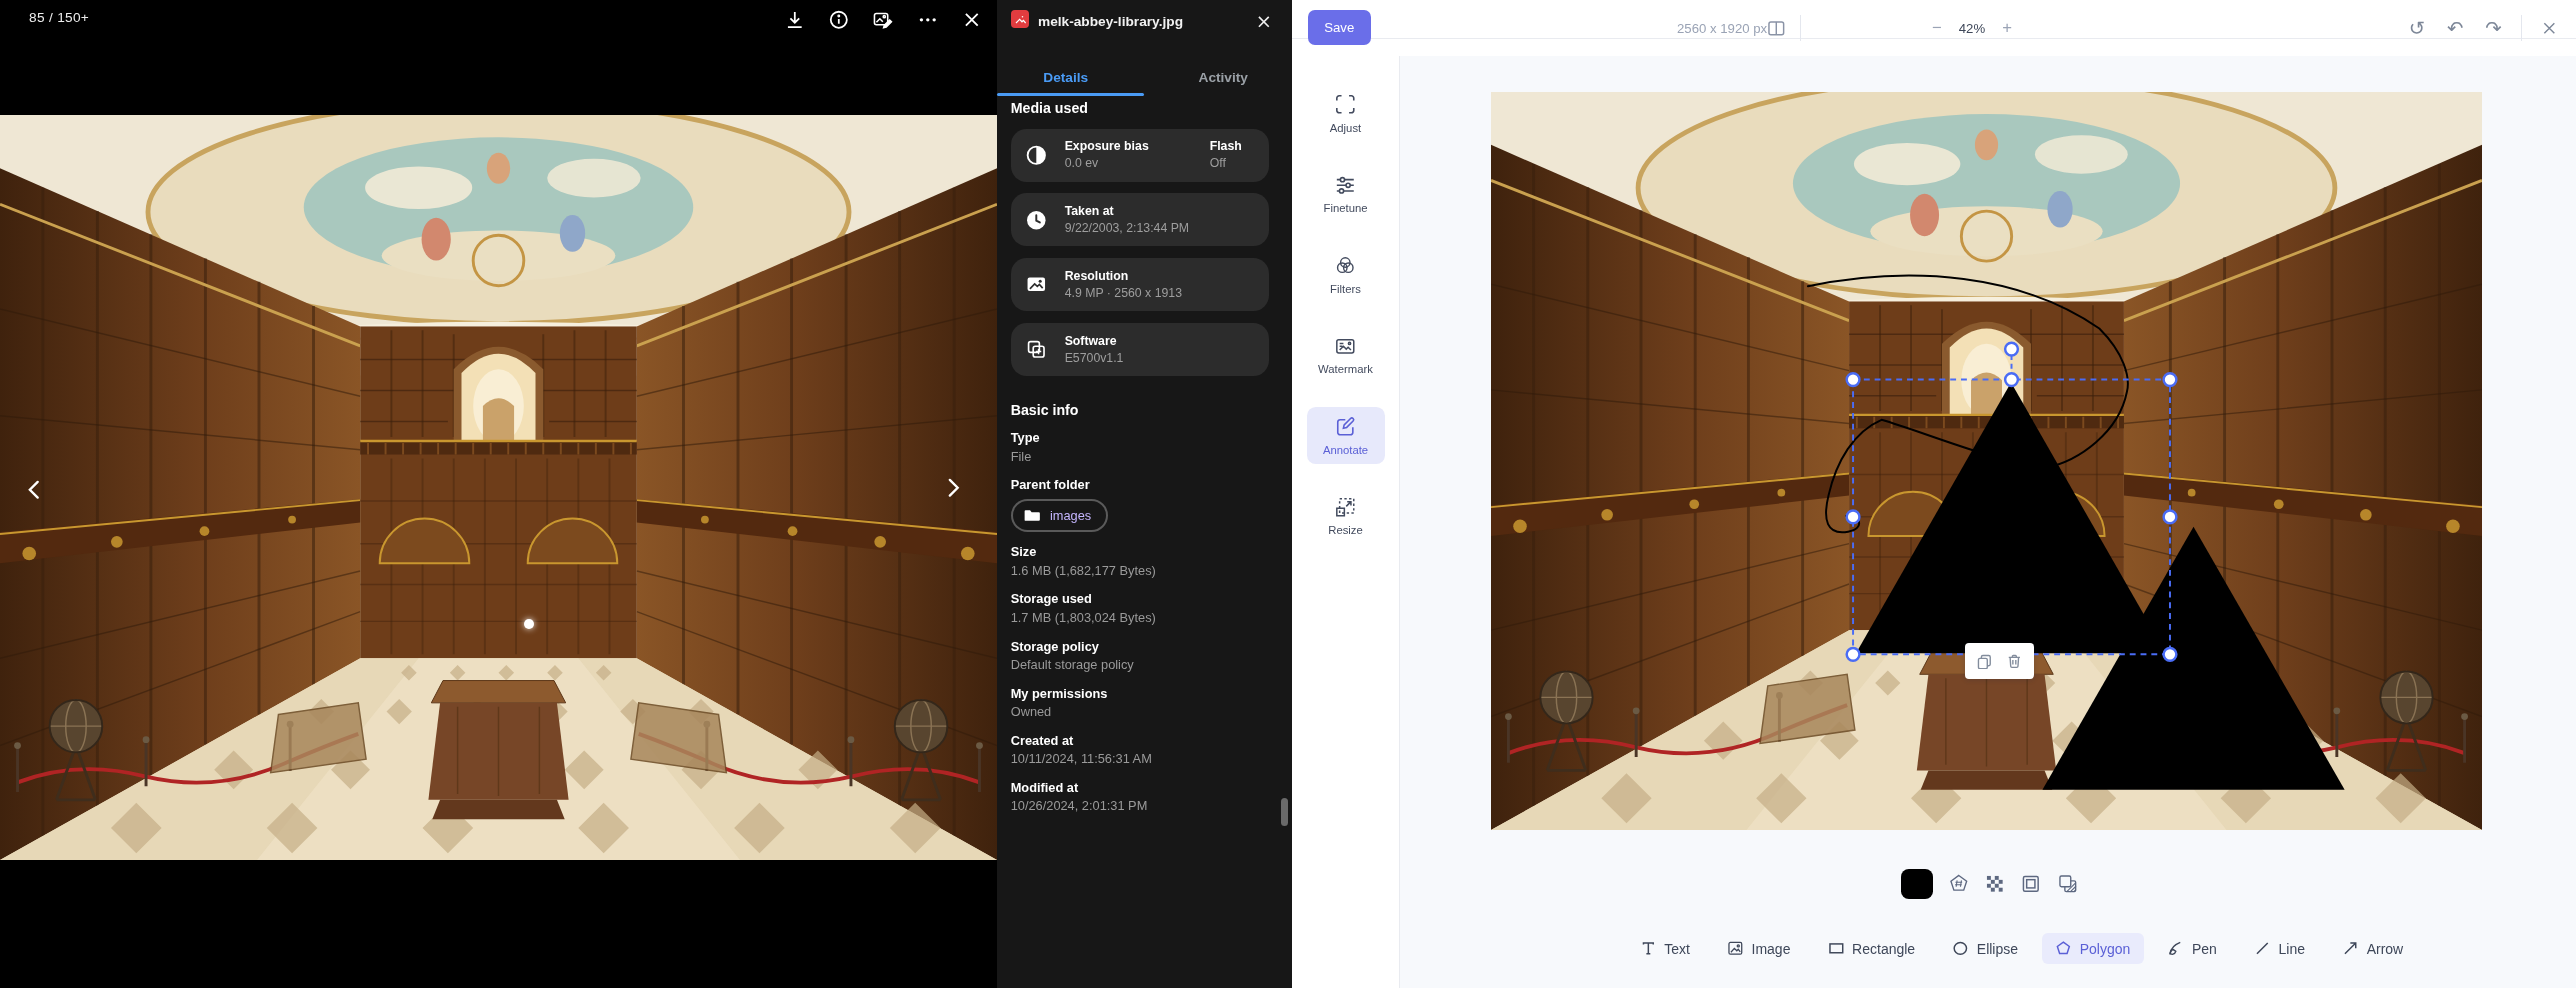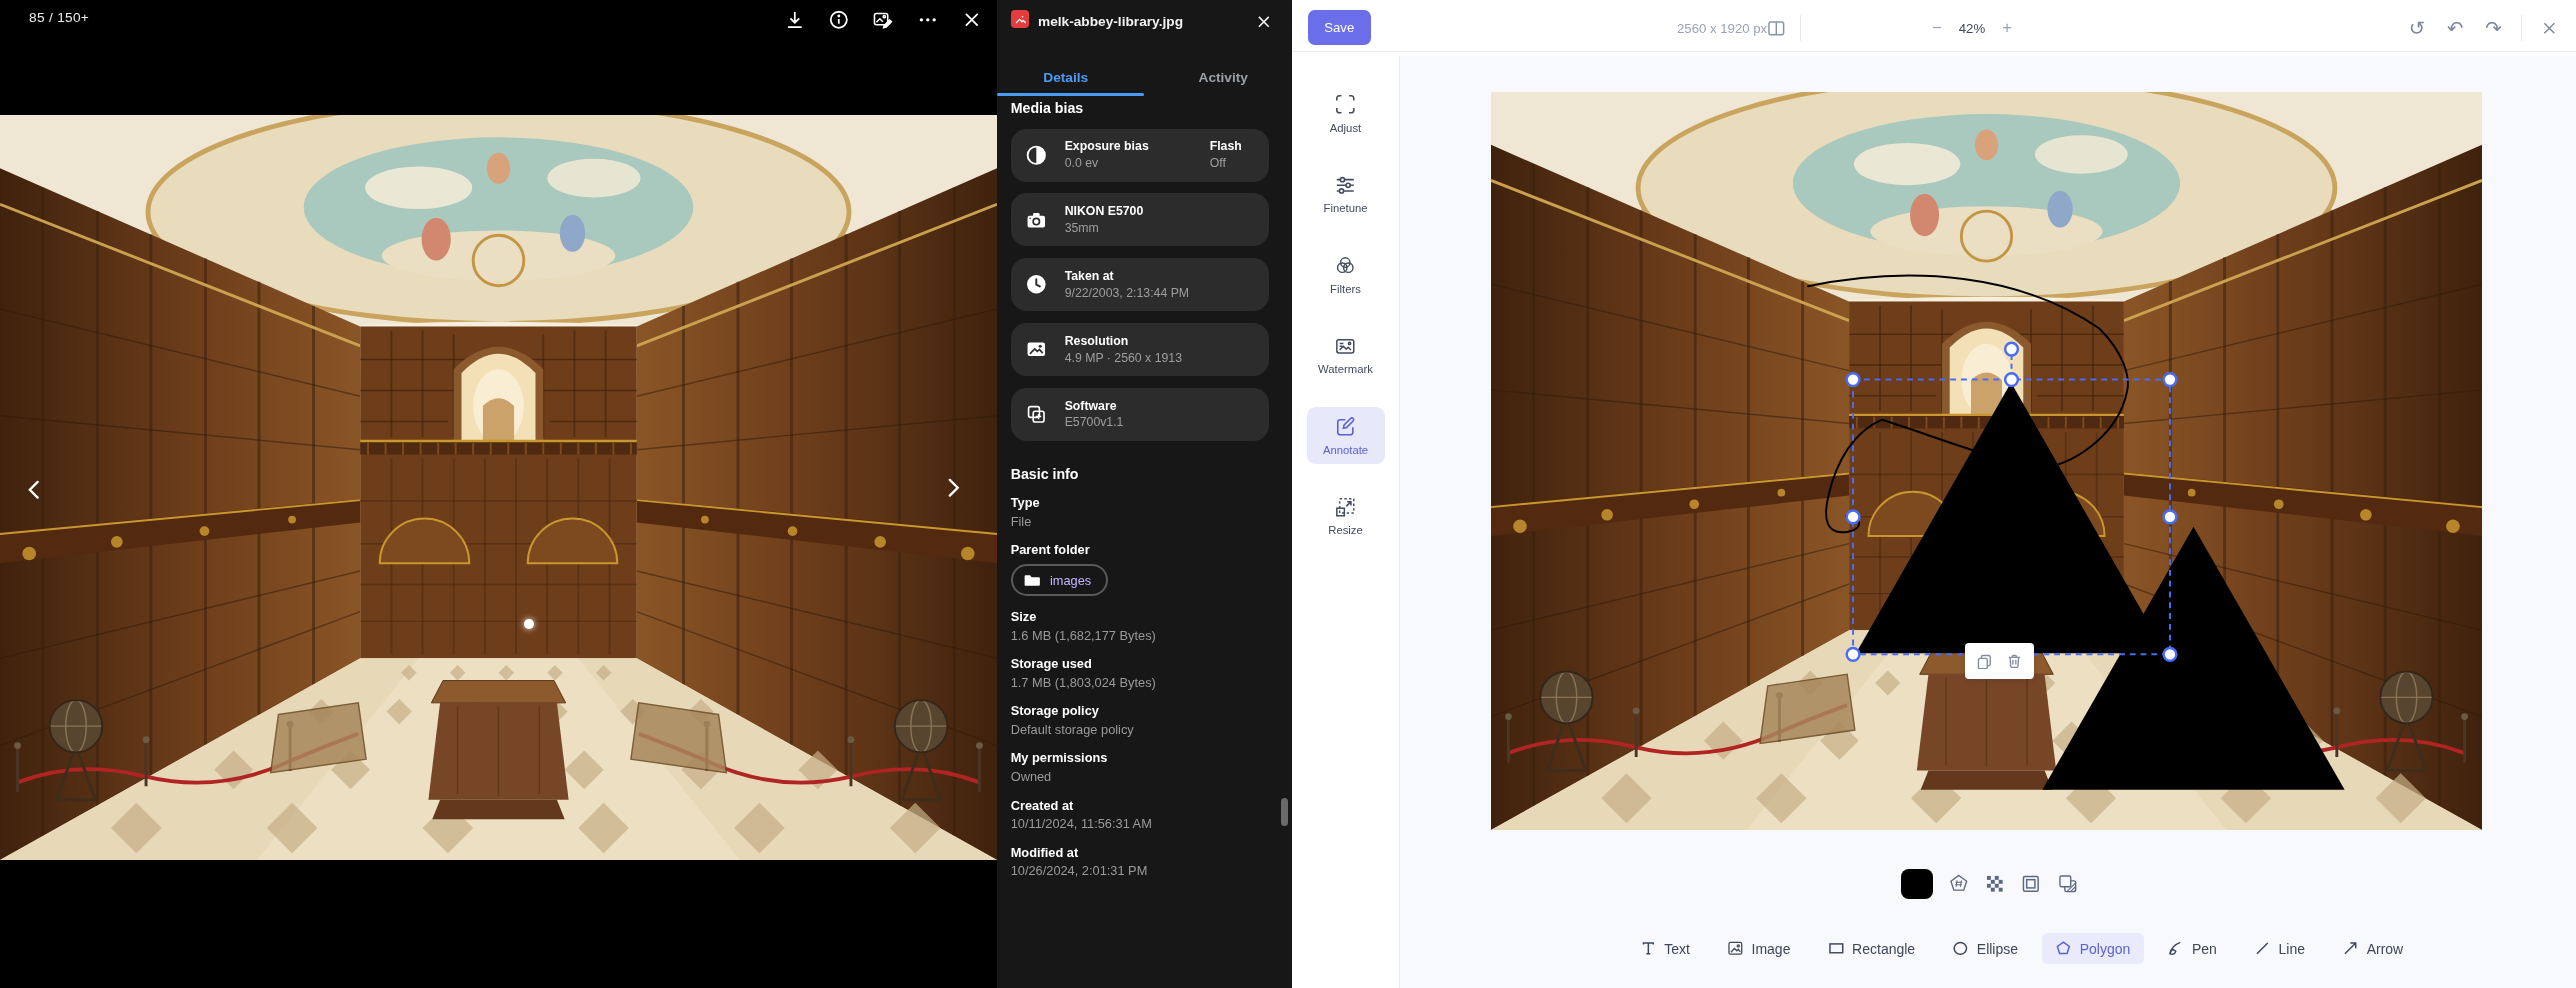--- a/index.html
+++ b/index.html
@@ -41,21 +41,21 @@
   .w78{width:77px;flex:none;} .w82{width:80px;flex:none;} .w148{width:145px;flex:none;} .wfl{flex:1;min-width:0;}
   .brow { margin-bottom:12.8px; }
   .brow .bl { font-size:12.8px; font-weight:700; line-height:15.7px; color:#fff; }
   .brow .bv { font-size:12.8px; line-height:15.7px; color:#9a9a9a; margin-top:2.9px; }
   .folder-chip { display:inline-flex; align-items:center; gap:8.8px; border:2px solid #5a5a5a; border-radius:16.7px; padding:5.9px 14.7px 5.9px 11.8px; margin-top:5.9px; cursor:pointer; }
   .folder-chip span { font-size:12.8px; color:#c4b5fd; }
   .dp-scrollthumb { position:absolute; left:284px; top:798px; width:6.9px; height:27.5px; border-radius:3.9px; background:#6a6a6a; cursor:pointer; }
 
   
   .editor { position:absolute; left:1292px; top:0; width:1284px; height:989px; background:#fff; }
-  .ed-topbar { position:absolute; left:0; top:0; width:1284px; height:52px; background:#fff; border-bottom:1px solid #e9ebf0; }
+  .ed-topbar { position:absolute; left:0; top:0; width:1284px; height:39px; background:#fff; border-bottom:1px solid #e9ebf0; }
   .save-btn { position:absolute; left:15.7px; top:9.8px; width:63px; height:35px; background:#6a6ee9; color:#fff; font-size:13.2px; border:none; border-radius:6.9px; cursor:pointer; font-family:"Liberation Sans",sans-serif; }
   .ed-dims { position:absolute; left:385px; top:0; height:56px; display:flex; align-items:center; font-size:13.2px; color:#9aa3b5; }
   .compare-btn { position:absolute; left:475px; top:18.6px; width:18.6px; height:18.6px; cursor:pointer; }
   .tb-div { position:absolute; top:14.7px; width:1px; height:26.5px; background:#e4e7ee; }
   .zoom-cluster { position:absolute; left:636px; top:0; height:56px; display:flex; align-items:center; gap:10.8px; }
   .zoom-btn { width:17.7px; height:17.7px; display:flex; align-items:center; justify-content:center; color:#9aa3b5; font-size:16.7px; cursor:pointer; line-height:1; }
   .zoom-pct { font-size:13.2px; color:#3e4759; min-width:31px; text-align:center; }
   .ed-topright { position:absolute; right:15.7px; top:0; height:56px; display:flex; align-items:center; gap:16.7px; }
   .tr-btn { width:21.6px; height:23.5px; display:flex; align-items:center; justify-content:center; color:#7d8798; font-size:19.6px; cursor:pointer; }
   .tr-sep { width:1px; height:26.5px; background:#e4e7ee; }
@@ -234,21 +234,21 @@
           </svg>
       </span>
     </div>
     <div class="dp-tabs">
       <div class="dp-tab active">Details</div>
       <div class="dp-tab inactive">Activity</div>
       <div class="dp-underline"></div>
     </div>
 
     <div class="dp-content">
-      <div class="dp-h" style="margin-top:3.9px">Media bias</div>
+      <div class="dp-h" style="margin-top:3.9px">Media used</div>
 
 
       <div class="mcard">
         <span class="mic">
           <svg viewBox="0 0 20 20" width="20.6" height="20.6">
               <circle cx="10" cy="10" r="8.4" stroke="#fff" stroke-width="1.8" fill="none"></circle>
               <path d="M10 1.6 a8.4 8.4 0 0 1 0 16.8 Z" fill="#fff"></path>
             </svg>
         </span>
         <div class="mfields">
@@ -256,36 +256,20 @@
               <div class="ml">Exposure bias</div>
               <div class="mv">0.0 ev</div>
             </div>
           <div class="mf wfl">
               <div class="ml">Flash</div>
               <div class="mv">Off</div>
             </div>
         </div>
       </div>
 
-      <div class="mcard">
-        <span class="mic">
-          <svg viewBox="0 0 20 20" width="20.6" height="20.6">
-              <rect x="1.5" y="5.5" width="17" height="11.5" rx="2" fill="#fff"></rect>
-              <rect x="6.8" y="3" width="6.4" height="3.5" rx="1.2" fill="#fff"></rect>
-              <circle cx="10" cy="11.2" r="3.1" stroke="#2c2c2c" stroke-width="1.6" fill="none"></circle>
-              <circle cx="4" cy="8" r="0.8" fill="#2c2c2c"></circle>
-            </svg>
-        </span>
-        <div class="mfields">
-          <div class="mf wfl">
-              <div class="ml">NIKON E5700</div>
-              <div class="mv">35mm</div>
-            </div>
-        </div>
-      </div>
 
       <div class="mcard">
         <span class="mic">
           <svg viewBox="0 0 20 20" width="20.6" height="20.6">
               <circle cx="10" cy="10" r="9" fill="#fff"></circle>
               <path d="M10 5v5.3l3.4 1.8" stroke="#2c2c2c" stroke-width="1.9" fill="none" stroke-linecap="round"></path>
             </svg>
         </span>
         <div class="mfields">
           <div class="mf wfl">

